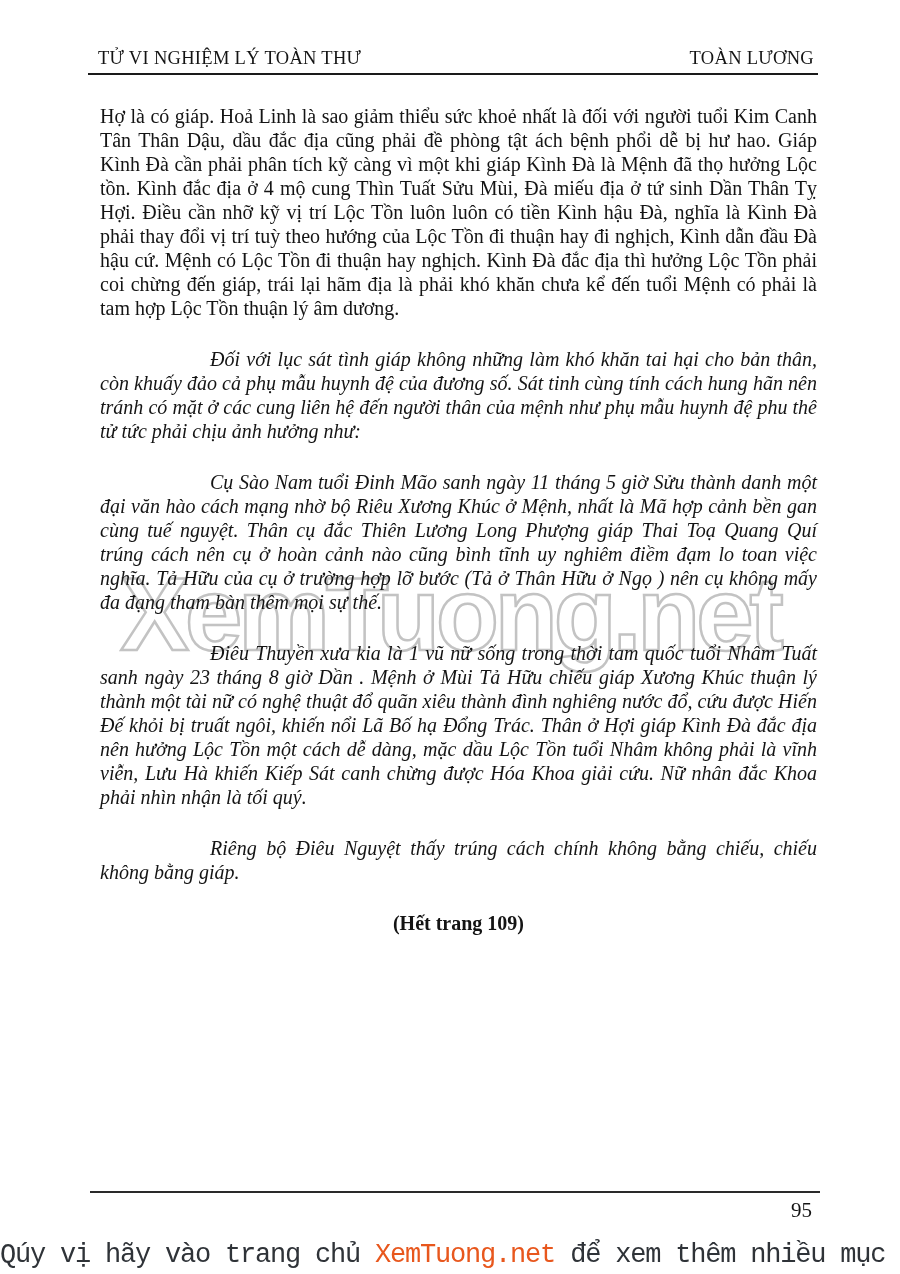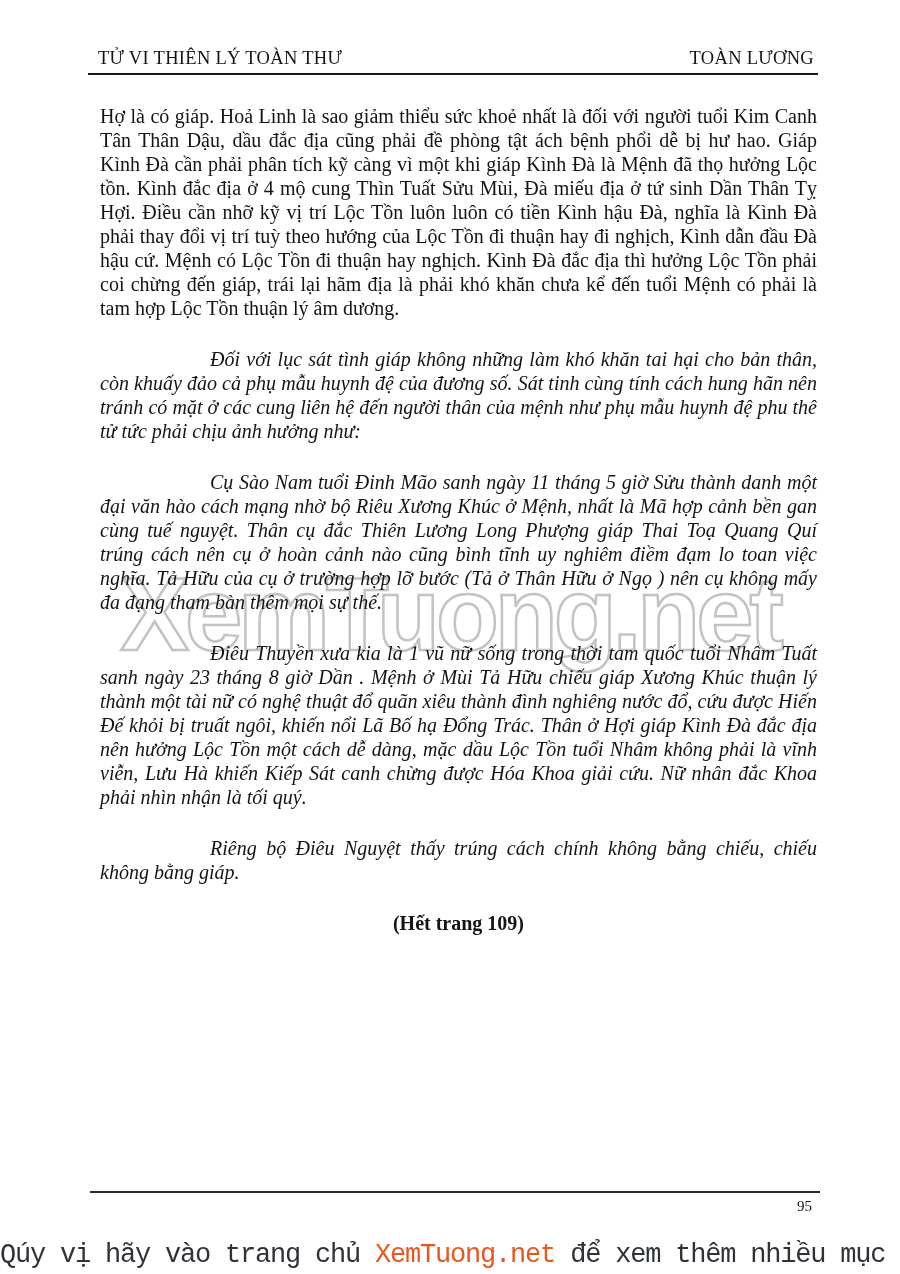--- a/index.html
+++ b/index.html
@@ -43,38 +43,38 @@
   .body-text .list{margin:0 0 27px 0;}
   .body-text .list div{padding-left:105px;text-align:left;}
   .body-text p.center{text-align:center;text-indent:0;margin-top:4px;font-weight:bold;}
   
   .footer-rule{
     position:absolute;left:90px;right:80px;top:1191px;
     border-top:2px solid #2a2a2a;height:0;z-index:2;
   }
   .page-number{
     position:absolute;top:1198px;right:88px;
-    font-size:15px;z-index:2;
+    font-size:21px;z-index:2;
   }
   .footer-banner{
     position:absolute;left:0;right:0;bottom:4px;
     text-align:left;white-space:nowrap;
     font-family:Liberation Mono, monospace;
     font-size:27px;letter-spacing:-1.2px;
     color:#2f3338;z-index:2;
   }
   .footer-banner .brand{font-weight:normal;}
 </style>
 </head>
 <body>
 
 <div class="page" style="color: rgb(20, 20, 20);">
 
   <div class="header">
-    <span>TỬ VI THIÊN LÝ TOÀN THƯ</span>
+    <span>TỬ VI NGHIỆM LÝ TOÀN THƯ</span>
     <span>TOÀN LƯƠNG</span>
   </div>
 
   <div class="watermark" style="-webkit-text-stroke: 2.5px rgb(195, 195, 195);">XemTuong.net</div>
 
   <div class="body-text" id="body-blocks">
       <p class="">Hợ là có giáp. Hoả Linh là sao giảm thiểu sức khoẻ nhất là đối với người tuổi Kim Canh Tân Thân Dậu, dầu đắc địa cũng phải đề phòng tật ách bệnh phổi dễ bị hư hao. Giáp Kình Đà cần phải phân tích kỹ càng vì một khi giáp Kình Đà là Mệnh đã thọ hưởng Lộc tồn. Kình đắc địa ở 4 mộ cung Thìn Tuất Sửu Mùi, Đà miếu địa ở tứ sinh Dần Thân Tỵ Hợi. Điều cần nhỡ kỹ vị trí Lộc Tồn luôn luôn có tiền Kình hậu Đà, nghĩa là Kình Đà phải thay đổi vị trí tuỳ theo hướng của Lộc Tồn đi thuận hay đi nghịch, Kình dẫn đầu Đà hậu cứ. Mệnh có Lộc Tồn đi thuận hay nghịch. Kình Đà đắc địa thì hưởng Lộc Tồn  phải coi chừng đến giáp, trái lại hãm địa là phải khó khăn chưa kể đến tuổi Mệnh có phải là tam hợp Lộc Tồn thuận lý âm dương.</p>
       <p class="indent">Đối với lục sát tình giáp không những làm khó khăn tai hại cho bản thân, còn khuấy đảo cả phụ mẫu huynh đệ của đương số. Sát tinh cùng tính cách hung hãn nên tránh có mặt ở các cung liên hệ đến người thân của mệnh như phụ mẫu huynh đệ phu thê tử tức phải chịu ảnh hưởng như:</p>
       <p class="indent">Cụ Sào Nam tuổi Đinh Mão sanh ngày 11 tháng 5 giờ Sửu thành danh một đại văn hào  cách mạng nhờ bộ Riêu Xương Khúc ở Mệnh, nhất là Mã hợp cảnh bền gan cùng tuế nguyệt. Thân cụ đắc Thiên Lương Long Phượng giáp Thai Toạ Quang Quí trúng cách nên cụ ở hoàn cảnh nào cũng bình tĩnh uy nghiêm điềm đạm lo toan việc nghĩa. Tả Hữu của cụ ở trường hợp lỡ bước  (Tả ở Thân Hữu ở Ngọ ) nên cụ không mấy đa đạng tham bàn thêm mọi sự thế.</p>
       <p class="indent">Điêu Thuyền xưa kia là 1 vũ nữ sống trong thời tam quốc tuổi Nhâm Tuất sanh ngày 23 tháng 8 giờ Dần . Mệnh ở Mùi Tả Hữu chiếu giáp Xương Khúc thuận lý  thành một tài nữ có nghệ thuật đổ quãn xiêu thành đình nghiêng nước đổ, cứu được Hiến Đế khỏi bị truất ngôi, khiến nổi Lã Bố hạ Đổng Trác. Thân ở Hợi giáp Kình Đà đắc địa nên  hưởng Lộc Tồn một cách dễ dàng, mặc dầu Lộc Tồn tuổi Nhâm không phải là vĩnh viễn, Lưu Hà khiến Kiếp Sát canh chừng được Hóa Khoa giải cứu. Nữ nhân đắc Khoa phải nhìn nhận là tối quý.</p>

